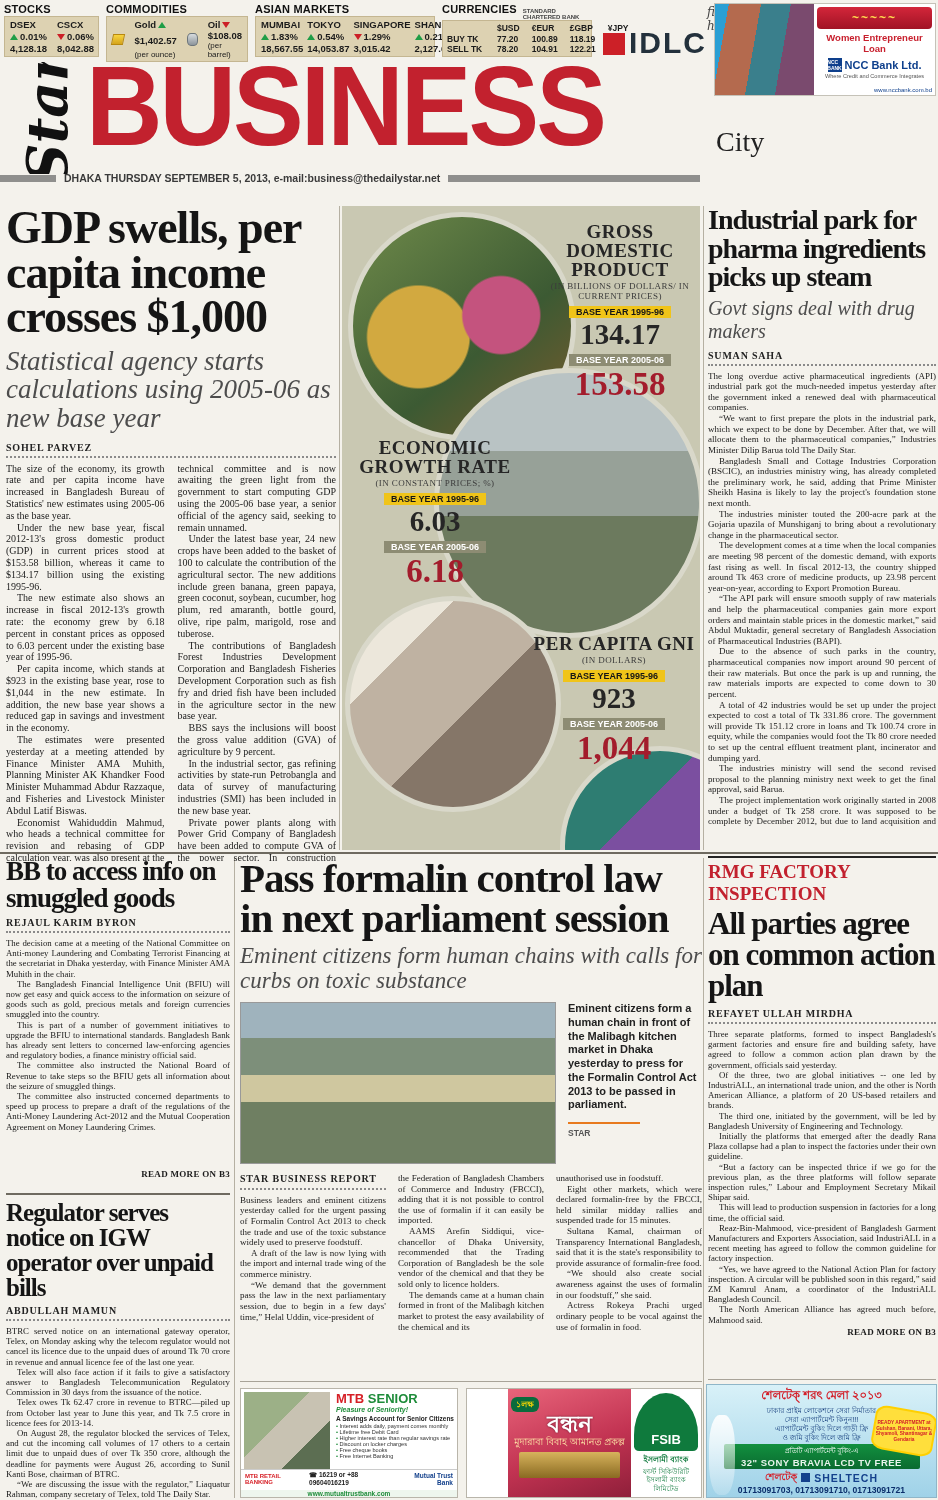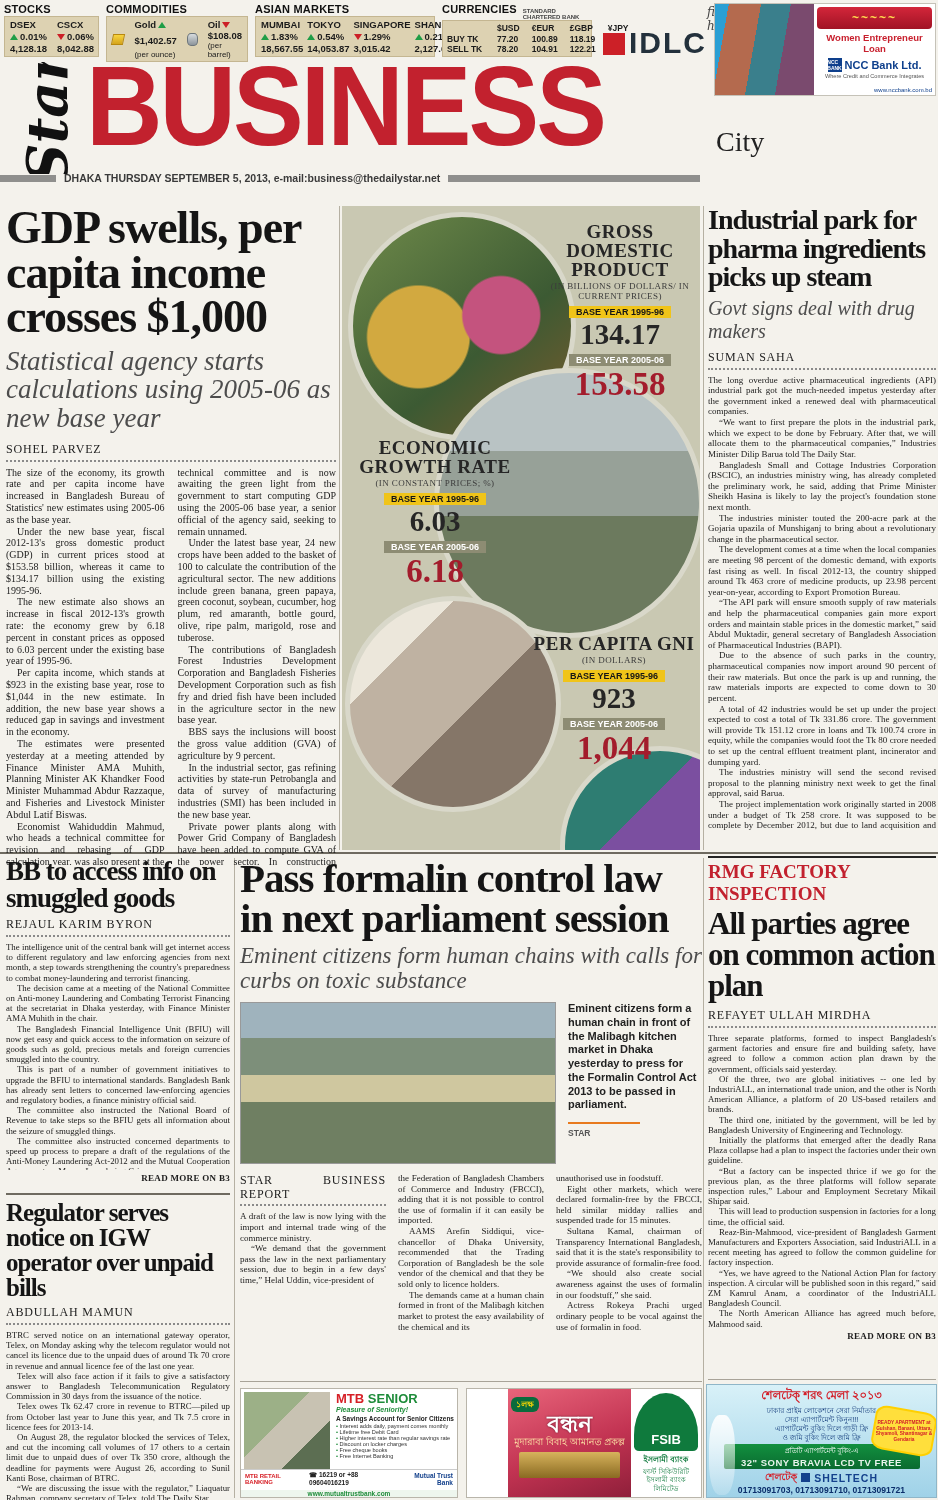--- a/index.html
+++ b/index.html
@@ -64,21 +64,21 @@
   .dl-text { font-family:"Liberation Sans",sans-serif; font-weight:bold; font-size:10.5px; color:#3a3a3a; white-space:nowrap; }
 
   
   .vrule { position:absolute; width:1px; background:#b5b0a2; }
   .hrule { position:absolute; height:2px; background:#6e6a60; }
   .hrule-thin { position:absolute; height:1px; background:#a8a398; }
 
   
   .headline { font-weight:bold; color:#151515; letter-spacing:-1px; }
   .subhead { font-style:italic; color:#4d4d4d; }
-  .byline { font-family:"Liberation Serif",serif; font-weight:normal; font-size:12px; letter-spacing:.8px; color:#222; }
+  .byline { font-family:"Liberation Serif",serif; font-weight:bold; font-size:10px; letter-spacing:.8px; color:#222; }
   .dotted { border-top:2px dotted #8a8a8a; margin:3px 0 5px; }
   .body { text-align:justify; overflow:hidden; }
   .para { text-indent:11px; }
   .para:first-child { text-indent:0; }
   .readmore { text-align:right; font-weight:bold; font-size:9px; letter-spacing:.3px; margin-top:3px; }
   .cols { display:flex; }
 
   
   .gdp { position:absolute; left:6px; top:206px; width:330px; height:644px; }
   .gdp .headline { font-size:46px; line-height:.97; }
@@ -418,38 +418,37 @@
     </div>
   </div>
 
   <div class="pharma">
     <h2 class="headline">Industrial park for pharma ingredients picks up steam</h2>
     <div class="subhead">Govt signs deal with drug makers</div>
     <div class="byline">SUMAN SAHA</div>
     <div class="dotted"></div>
     <div class="body">
         <p class="para">The long overdue active pharmaceutical ingredients (API) industrial park got the much-needed impetus yesterday after the government inked a renewed deal with pharmaceutical companies.</p>
-        <p class="para">“We want to first prepare the plots in the industrial park, which we expect to be done by February. After that, we will allocate them to the pharmaceutical companies,” Industries Minister Dilip Barua told The Daily Star.</p>
+        <p class="para">“We want to first prepare the plots in the industrial park, which we expect to be done by December. After that, we will allocate them to the pharmaceutical companies,” Industries Minister Dilip Barua told The Daily Star.</p>
         <p class="para">Bangladesh Small and Cottage Industries Corporation (BSCIC), an industries ministry wing, has already completed the preliminary work, he said, adding that Prime Minister Sheikh Hasina is likely to lay the project's foundation stone next month.</p>
         <p class="para">The industries minister touted the 200-acre park at the Gojaria upazila of Munshiganj to bring about a revolutionary change in the pharmaceutical sector.</p>
         <p class="para">The development comes at a time when the local companies are meeting 98 percent of the domestic demand, with exports fast rising as well. In fiscal 2012-13, the country shipped around Tk 463 crore of medicine products, up 23.98 percent year-on-year, according to Export Promotion Bureau.</p>
         <p class="para">“The API park will ensure smooth supply of raw materials and help the pharmaceutical companies gain more export orders and maintain stable prices in the domestic market,” said Abdul Muktadir, general secretary of Bangladesh Association of Pharmaceutical Industries (BAPI).</p>
         <p class="para">Due to the absence of such parks in the country, pharmaceutical companies now import around 90 percent of their raw materials. But once the park is up and running, the raw materials imports are expected to come down to 30 percent.</p>
         <p class="para">A total of 42 industries would be set up under the project expected to cost a total of Tk 331.86 crore. The government will provide Tk 151.12 crore in loans and Tk 100.74 crore in equity, while the companies would foot the Tk 80 crore needed to set up the central effluent treatment plant, incinerator and dumping yard.</p>
         <p class="para">The industries ministry will send the second revised proposal to the planning ministry next week to get the final approval, said Barua.</p>
         <p class="para">The project implementation work originally started in 2008 under a budget of Tk 258 crore. It was supposed to be complete by December 2012, but due to land acquisition and other problems the timeline never stood.</p>
       </div>
   </div>
 
   <div class="bb">
     <h2 class="headline">BB to access info on smuggled goods</h2>
     <div class="byline" style="margin-top:5px">REJAUL KARIM BYRON</div>
     <div class="dotted"></div>
     <div class="body">
-        <p class="para">The intelligence unit of the central bank will get internet access to different regulatory and law enforcing agencies from next month, a step towards strengthening the country's preparedness to combat money-laundering and terrorist financing.</p>
         <p class="para">The decision came at a meeting of the National Committee on Anti-money Laundering and Combating Terrorist Financing at the secretariat in Dhaka yesterday, with Finance Minister AMA Muhith in the chair.</p>
         <p class="para">The Bangladesh Financial Intelligence Unit (BFIU) will now get easy and quick access to the information on seizure of goods such as gold, precious metals and foreign currencies smuggled into the country.</p>
         <p class="para">This is part of a number of government initiatives to upgrade the BFIU to international standards. Bangladesh Bank has already sent letters to concerned law-enforcing agencies and regulatory bodies, a finance ministry official said.</p>
         <p class="para">The committee also instructed the National Board of Revenue to take steps so the BFIU gets all information about the seizure of smuggled things.</p>
         <p class="para">The committee also instructed concerned departments to speed up process to prepare a draft of the regulations of the Anti-Money Laundering Act-2012 and the Mutual Cooperation Agreement on Money Laundering Crimes.</p>
       </div>
     <div class="readmore">READ MORE ON B3</div>
   </div>
 
   <div class="igw">
@@ -475,20 +474,21 @@
         <span>Eminent citizens form a human chain in front of the Malibagh kitchen market in Dhaka yesterday to press for the Formalin Control Act 2013 to be passed in parliament.</span>
         <div class="cap-rule"></div>
         <div class="credit">STAR</div>
       </div>
     </div>
     <div class="body3">
       <div class="fcol">
         <div class="byline">STAR BUSINESS REPORT</div>
         <div class="dotted"></div>
         <div>
+            <p class="para">Business leaders and eminent citizens yesterday called for the urgent passing of Formalin Control Act 2013 to check the trade and use of the toxic substance widely used to preserve foodstuff.</p>
             <p class="para">A draft of the law is now lying with the import and internal trade wing of the commerce ministry.</p>
             <p class="para">“We demand that the government pass the law in the next parliamentary session, due to begin in a few days' time,” Helal Uddin, vice-president of</p>
           </div>
       </div>
       <div class="fcol">
           <p class="para">the Federation of Bangladesh Chambers of Commerce and Industry (FBCCI), adding that it is not possible to control the use of formalin if it can easily be imported.</p>
           <p class="para">AAMS Arefin Siddiqui, vice-chancellor of Dhaka University, recommended that the Trading Corporation of Bangladesh be the sole vendor of the chemical and that they be sold only to licence holders.</p>
           <p class="para">The demands came at a human chain formed in front of the Malibagh kitchen market to protest the easy availability of the chemical and its</p>
         </div>
       <div class="fcol">

